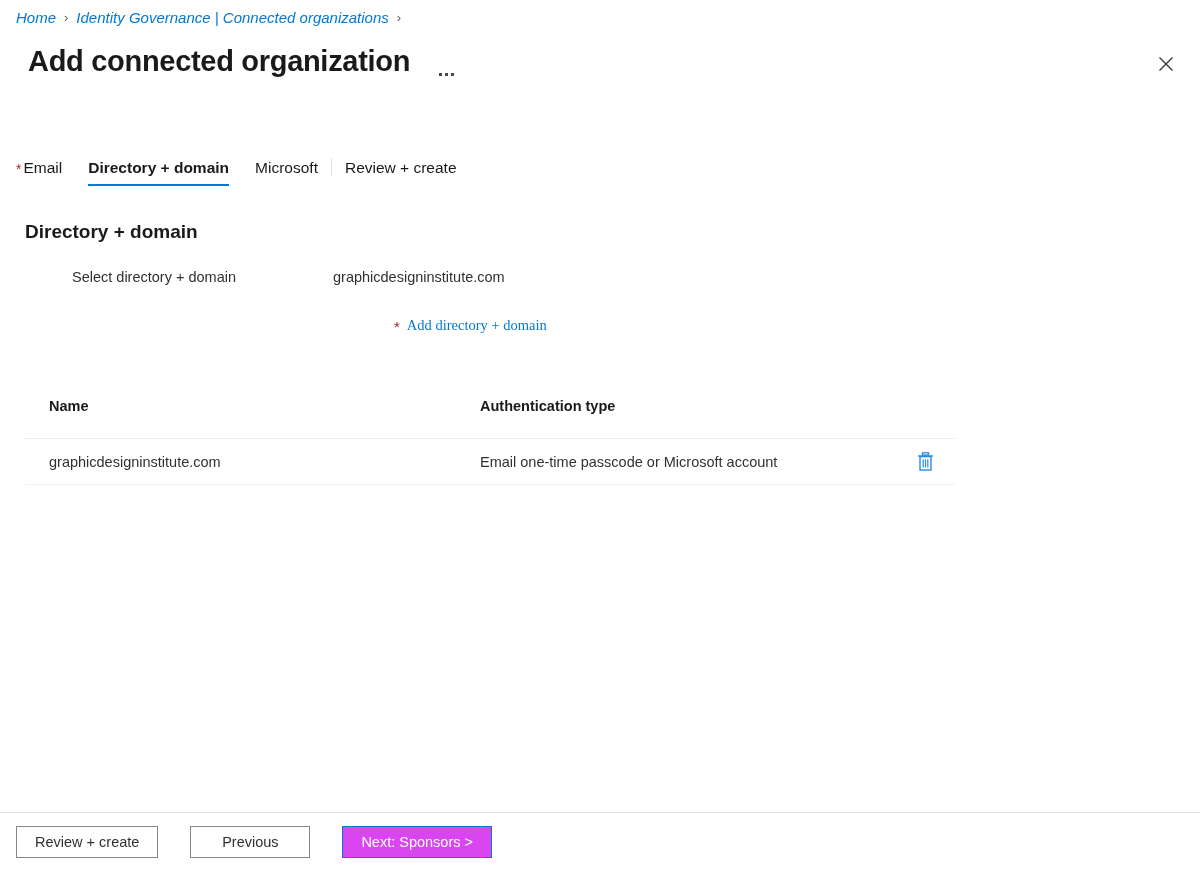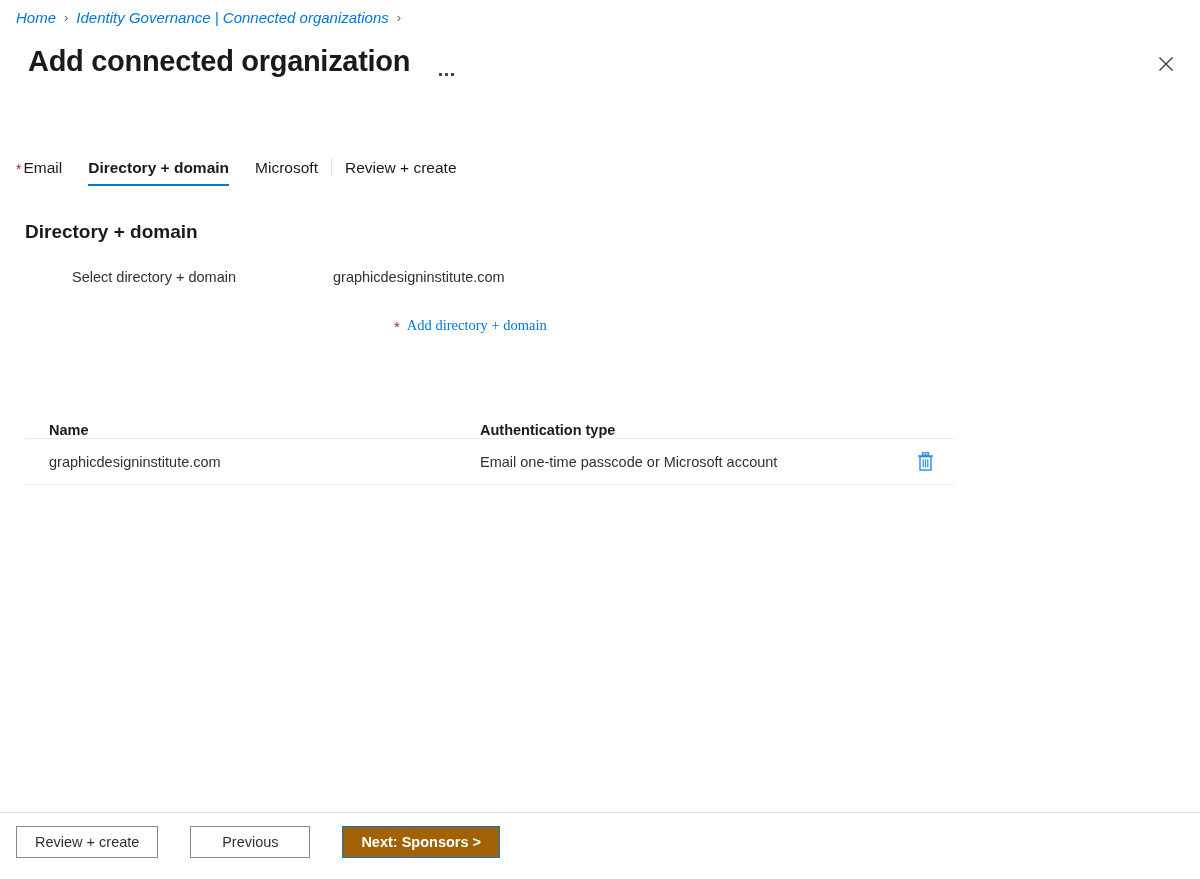--- a/index.html
+++ b/index.html
@@ -185,21 +185,21 @@
   
   .data-table {
     position: absolute;
     top: 398px;
     left: 25px;
     width: 930px;
     font-size: 14.5px;
   }
   .tbl-head {
     display: flex;
-    align-items: flex-end;
+    align-items: flex-start;
     height: 40px;
     font-weight: 600;
     color: #1b1a19;
     border-bottom: 1px solid #edebe9;
   }
   .tbl-row {
     display: flex;
     align-items: center;
     height: 45px;
     color: #323130;
@@ -251,24 +251,24 @@
     box-sizing: border-box;
     white-space: nowrap;
   }
   .btn-default {
     background: #ffffff;
     border: 1px solid #8a8886;
     color: #323130;
     min-width: 120px;
   }
   .btn-primary {
-    background: #a16207;
+    background: #d946ef;
     border: 1px solid #0078d4;
     color: #ffffff;
-    font-weight: 700;
+    font-weight: 400;
     min-width: 120px;
   }
 </style>
 </head>
 <body>
 
 <div class="breadcrumb">
   <a class="crumb-link">Home</a>
   <span class="crumb-sep">›</span>
   <a class="crumb-link">Identity Governance | Connected organizations</a>

